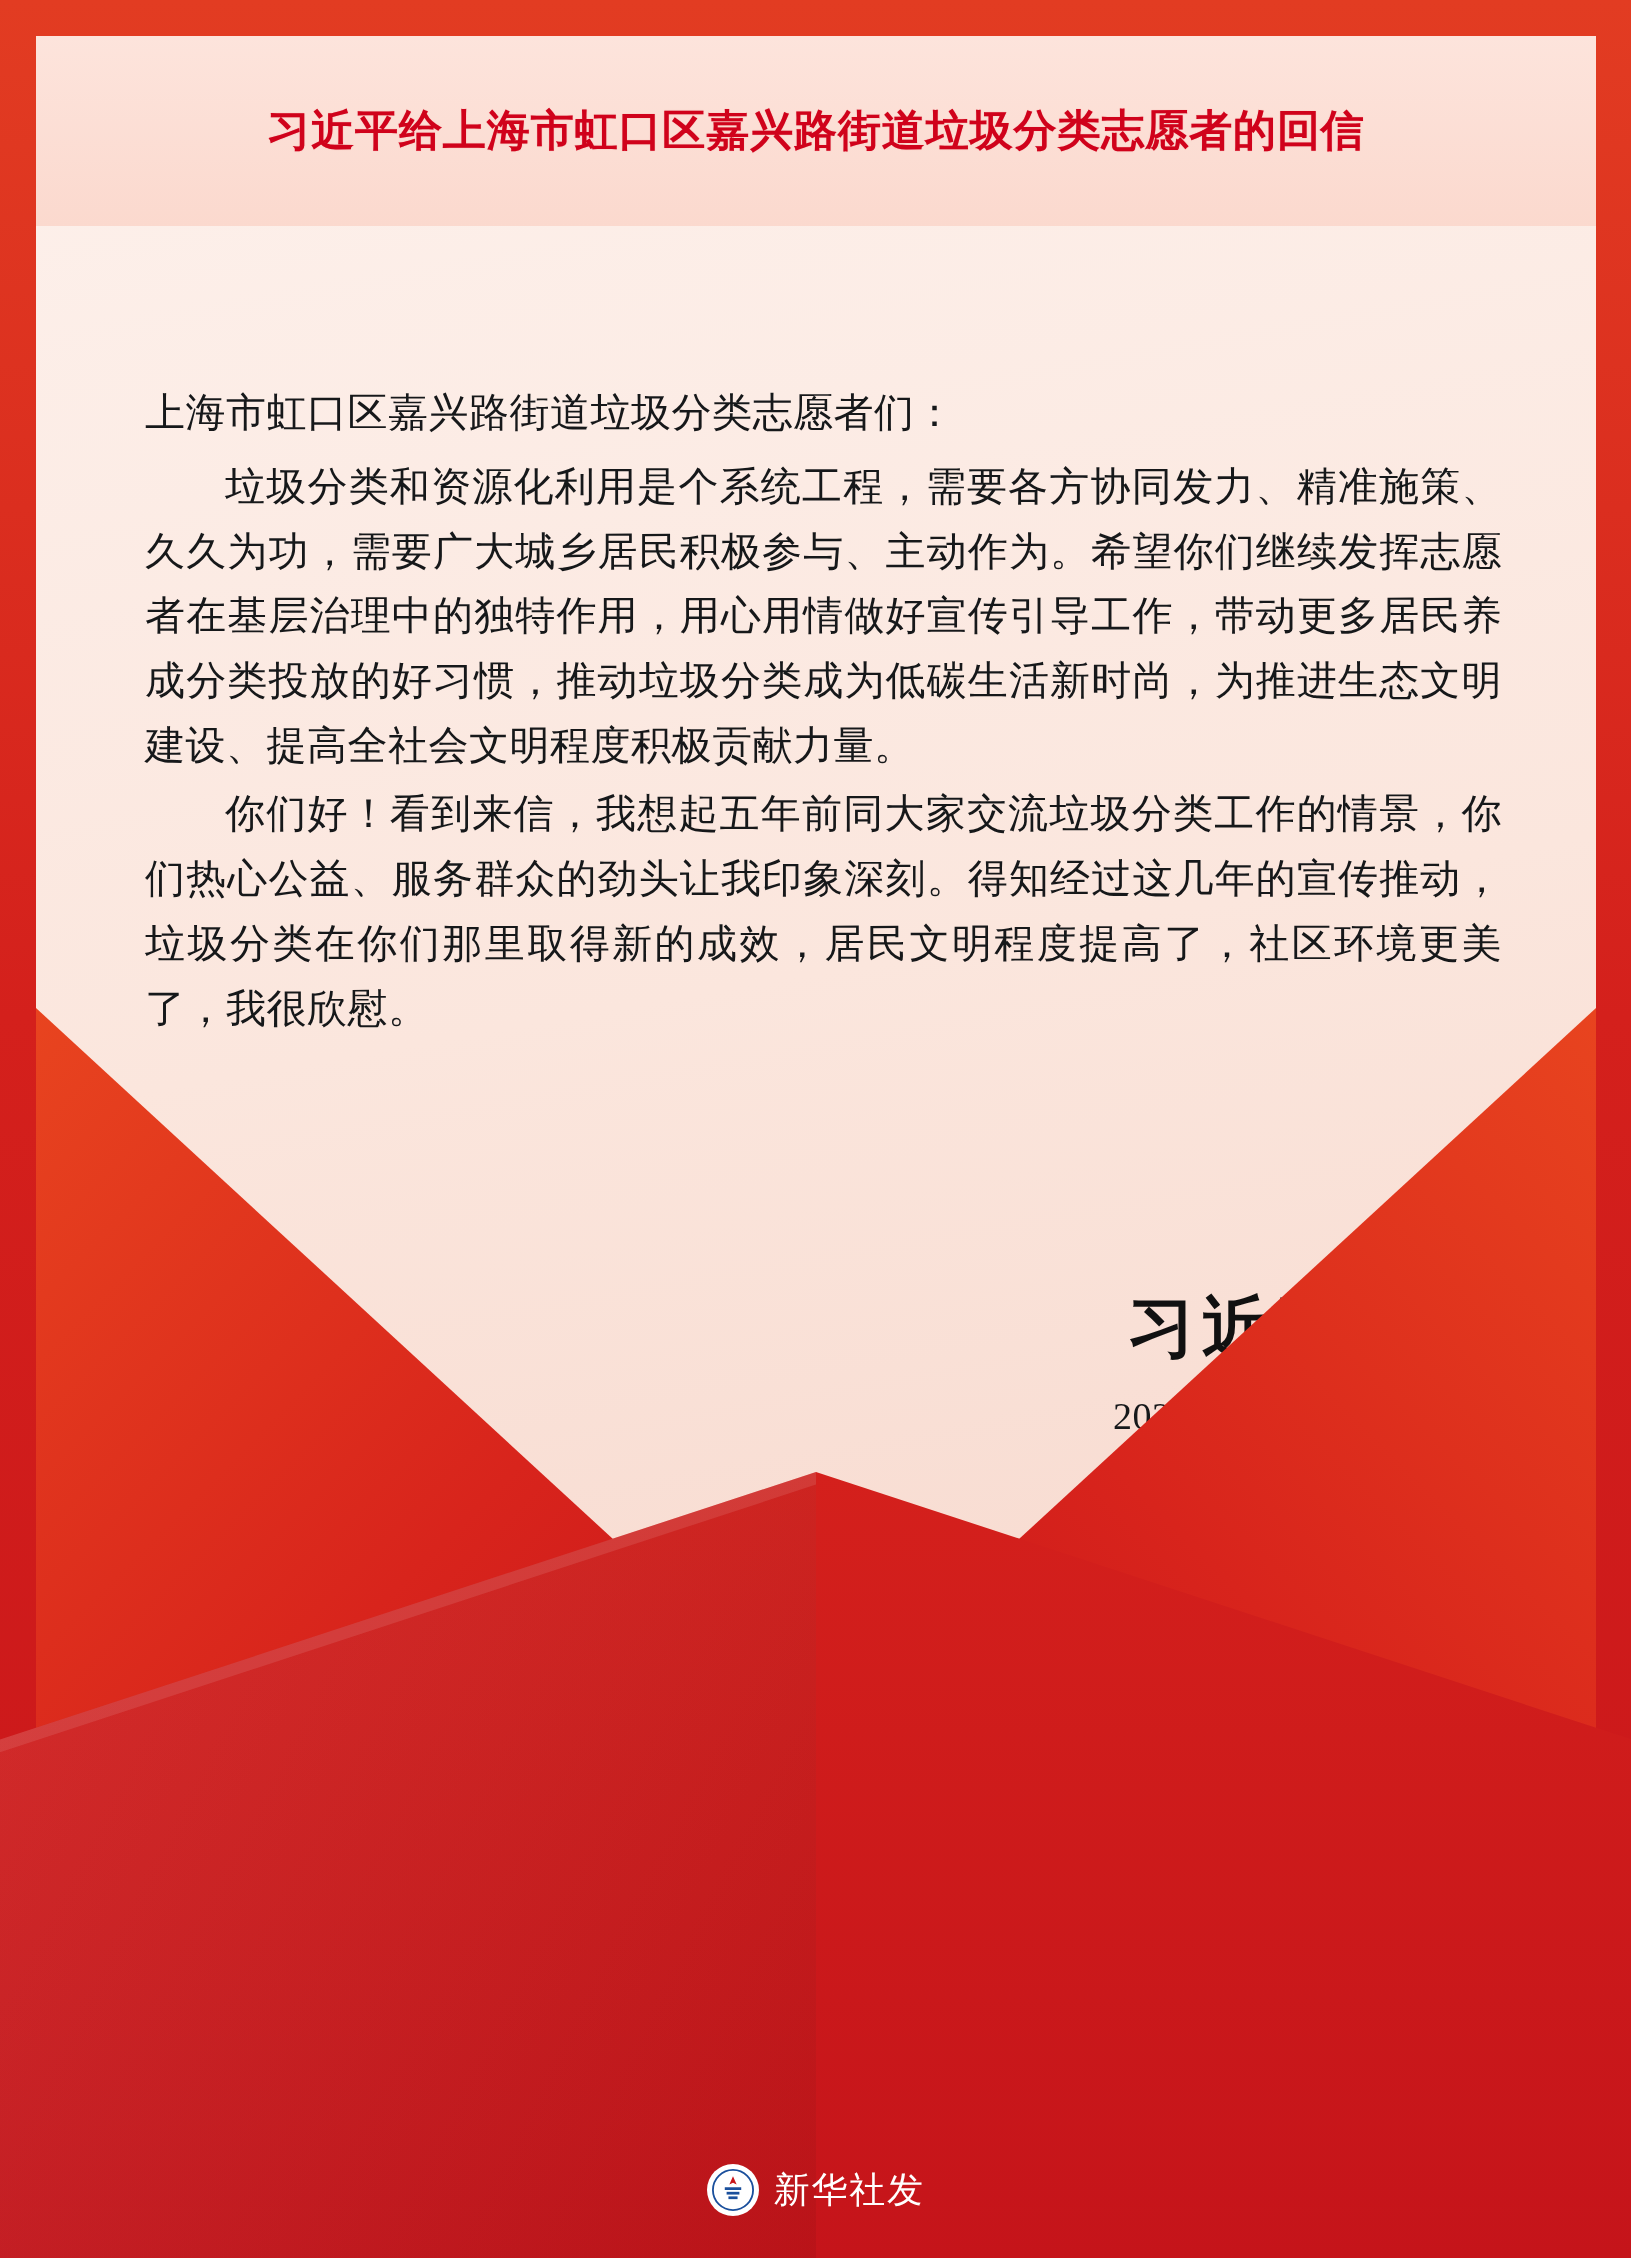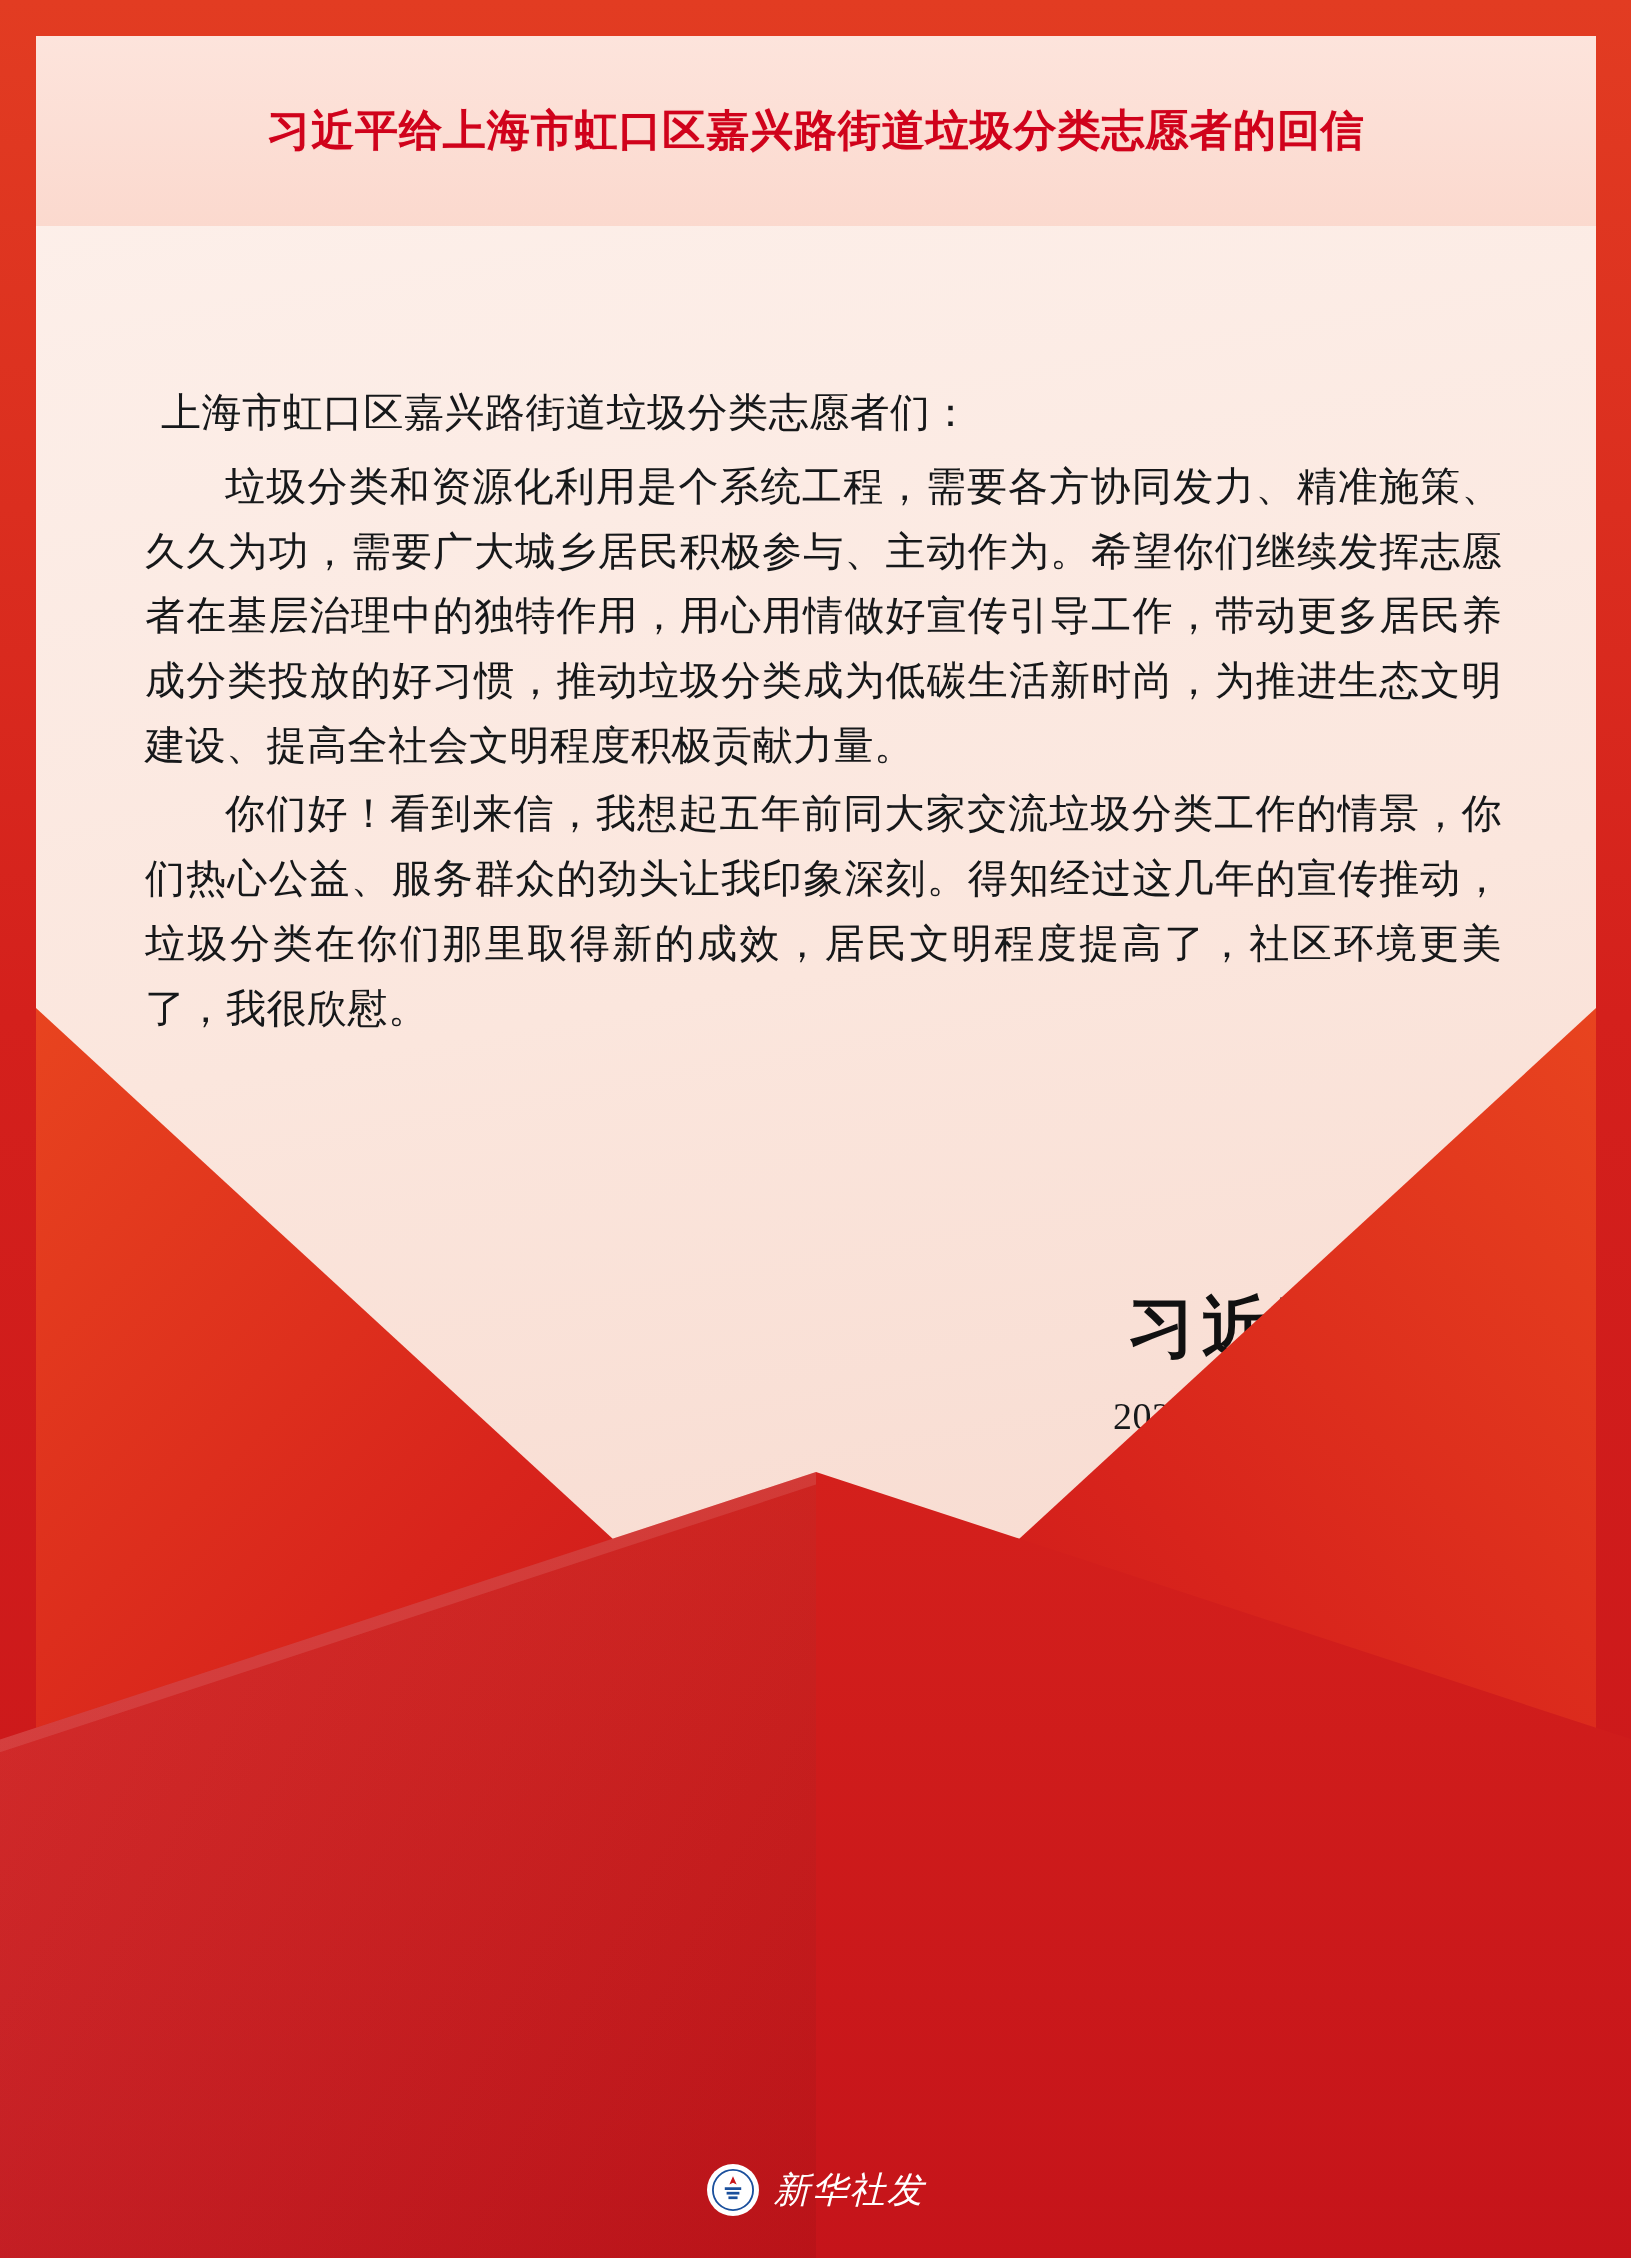--- a/index.html
+++ b/index.html
@@ -60,21 +60,21 @@
     position: absolute;
     left: 109px;
     top: 344px;
     width: 1357px;
     font-size: 40px;
     line-height: 1.62;
     color: #16181a;
     font-family: "DejaVu Serif", "Liberation Serif", serif;
   }
   .salutation {
-    margin: 0 0 9px 16px;
+    margin: 0 0 9px 0;
     letter-spacing: 0.5px;
   }
   .para {
     margin: 0;
     text-indent: 2em;
     letter-spacing: 0.5px;
     text-align: justify;
   }
   .para + .para {
     margin-top: 3.6px;
@@ -169,21 +169,20 @@
     align-items: center;
     justify-content: center;
     position: relative;
   }
   .logo-mark svg { display: block; }
   .footer-text {
     font-family: "DejaVu Serif", "Liberation Serif", serif;
     font-size: 36px;
     color: #ffffff;
     letter-spacing: 1.8px;
-    font-style: italic;
   }
 </style>
 </head>
 <body>
 
 <div class="poster">
 
   <div class="paper">
 
     <div class="title-band">

